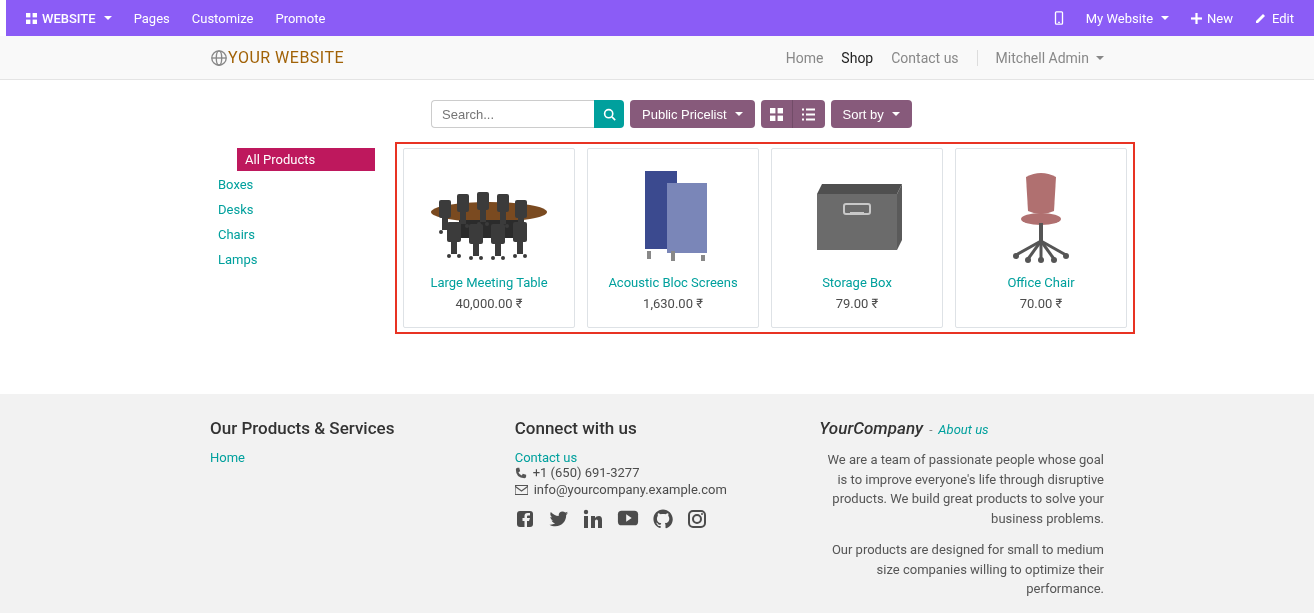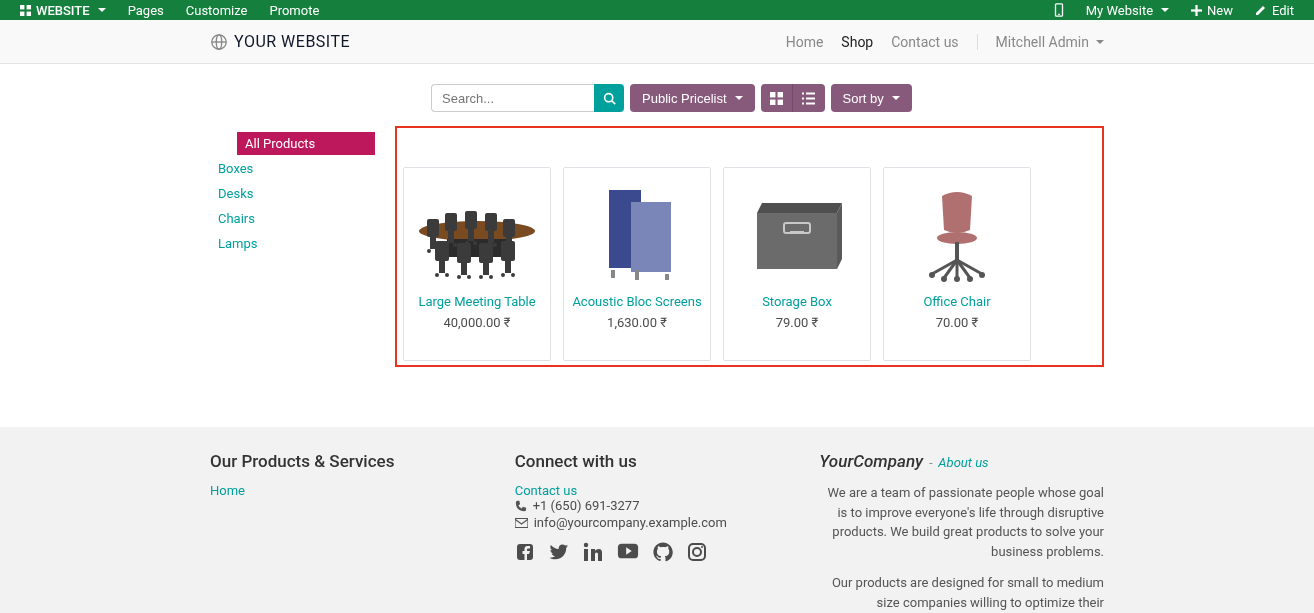--- a/index.html
+++ b/index.html
@@ -1,30 +1,30 @@
 <!DOCTYPE html>
 <html><head>
 <meta charset="utf-8">
 <style>
   * { box-sizing: border-box; margin: 0; padding: 0; }
   body { font-family: -apple-system, BlinkMacSystemFont, "Segoe UI", Roboto, "Helvetica Neue", Arial, sans-serif; font-size: 13px; color: #4c4c4c; width: 1314px; }
   a { text-decoration: none; }
 
   
-  .topbar { background: #15803d; display: flex; align-items: center; height: 20px; padding: 0 10px; color: #fff; justify-content: space-between; }
+  .topbar { background: #8b5cf6; display: flex; align-items: center; height: 36px; padding: 0 10px; color: #fff; justify-content: space-between; margin-left: 6px; }
   .topbar-left, .topbar-right { display: flex; align-items: center; gap: 2px; }
   .topbar-item { color: #fff; padding: 6px 10px; cursor: pointer; display: flex; align-items: center; gap: 5px; font-size: 13px; }
   .topbar-item.website-brand { font-weight: 500; }
   .caret { width: 0; height: 0; border-left: 4px solid transparent; border-right: 4px solid transparent; border-top: 4px solid #fff; display: inline-block; margin-left: 3px; }
   svg { display: block; }
 
   
   .header { background: #f9f9f9; border-bottom: 1px solid #e4e4e4; height: 44px; display: flex; align-items: center; padding: 0 15px; }
   .header-inner { width: 894px; margin: 0 auto; display: flex; align-items: center; justify-content: space-between; }
-  .logo { display: flex; align-items: center; gap: 6px; color: #0f172a; font-size: 16px; letter-spacing: 0.5px; }
+  .logo { display: flex; align-items: center; color: #a16207; font-size: 16px; letter-spacing: 0.5px; }
   .header-nav { display: flex; align-items: center; gap: 18px; font-size: 14px; }
   .header-nav a { color: #888; }
   .header-nav a.active { color: #222; }
   .user-divider { border-left: 1px solid #ddd; height: 16px; }
   .user-name { color: #888; display: flex; align-items: center; gap: 4px; }
   .caret-dark { border-top-color: #888; }
 
   
   .main { width: 894px; margin: 0 auto; padding-top: 20px; display: flex; gap: 20px; align-items: flex-start; padding-bottom: 60px;}
   .sidebar { width: 165px; flex-shrink: 0; margin-top: 48px; }
@@ -38,21 +38,21 @@
   .search-input { width: 163px; height: 28px; border: 1px solid #ccc; border-right: none; border-radius: 4px 0 0 4px; padding: 0 10px; font-size: 13px; outline: none; }
   .search-btn { width: 30px; height: 28px; background: #00a09d; border: none; border-radius: 0 4px 4px 0; color: #fff; cursor: pointer; display: flex; align-items: center; justify-content: center; }
   .btn-purple { background: #875a7b; color: #fff; border: none; height: 28px; padding: 2px 12px; border-radius: 4px; cursor: pointer; display: flex; align-items: center; gap: 5px; font-size: 13px; }
   .view-toggle { display: flex; }
   .view-btn { width: 32px; height: 28px; background: #875a7b; border: none; color: #fff; cursor: pointer; display: flex; align-items: center; justify-content: center; }
   .view-btn:first-child { border-radius: 4px 0 0 4px; border-right: 1px solid rgba(0,0,0,0.15); }
   .view-btn:last-child { border-radius: 0 4px 4px 0; }
 
   .product-grid-wrapper { border: 2px solid #e83323; padding: 4px 6px; }
   .product-grid { display: flex; gap: 12px; }
-  .product-card { width: 148px; border: 1px solid #dee2e6; border-radius: 2px; background: #fff; display: flex; flex-direction: column; align-items: center; padding: 10px 8px 30px; cursor: pointer; margin-top: 35px; }
+  .product-card { width: 172px; border: 1px solid #dee2e6; border-radius: 2px; background: #fff; display: flex; flex-direction: column; align-items: center; padding: 10px 8px 16px; cursor: pointer; }
   .product-img { width: 140px; height: 100px; display: flex; align-items: center; justify-content: center; margin-top: 6px; margin-bottom: 10px; }
   .product-name { color: #00a09d; font-size: 13px; margin-bottom: 6px; text-align: center; }
   .product-price { color: #4c4c4c; font-size: 13px; }
 
   
   .footer { background: #f2f2f2; padding: 24px 0 18px; }
   .footer-inner { width: 894px; margin: 0 auto; display: flex; gap: 20px; }
   .footer-col { flex: 1; }
   .footer-col h3 { font-size: 17px; font-weight: 500; color: #333; margin-bottom: 12px; }
   .footer-link { color: #00a09d; font-size: 13px; }

